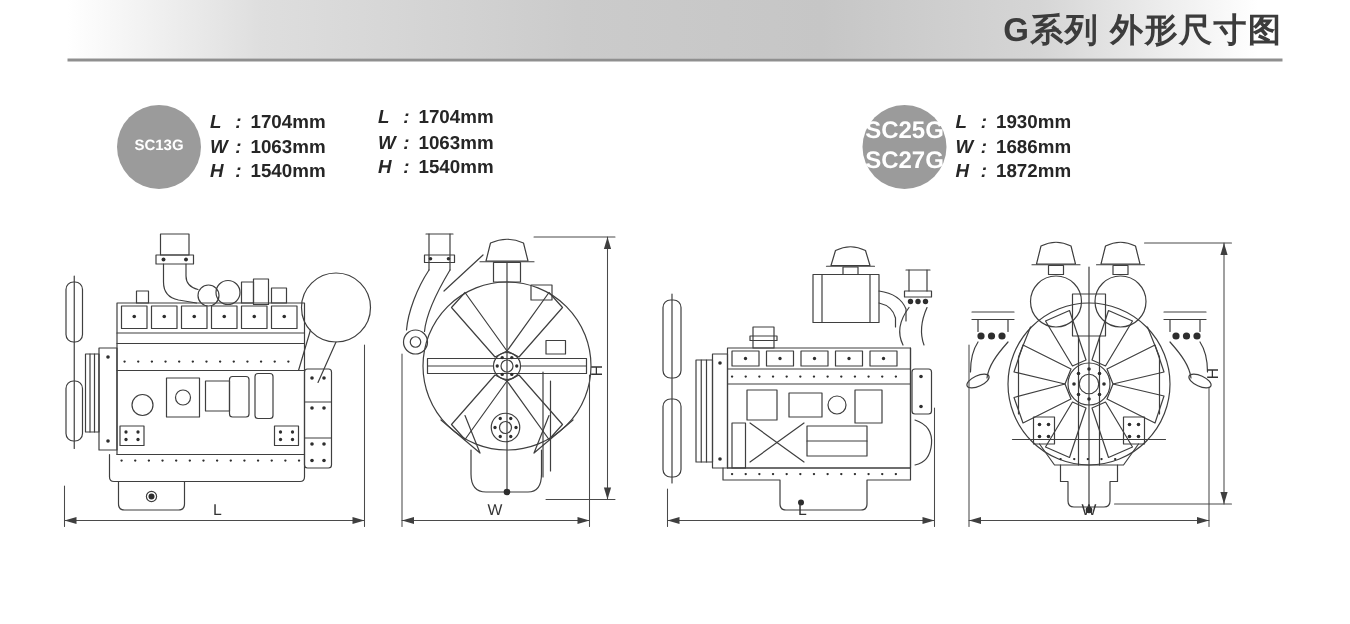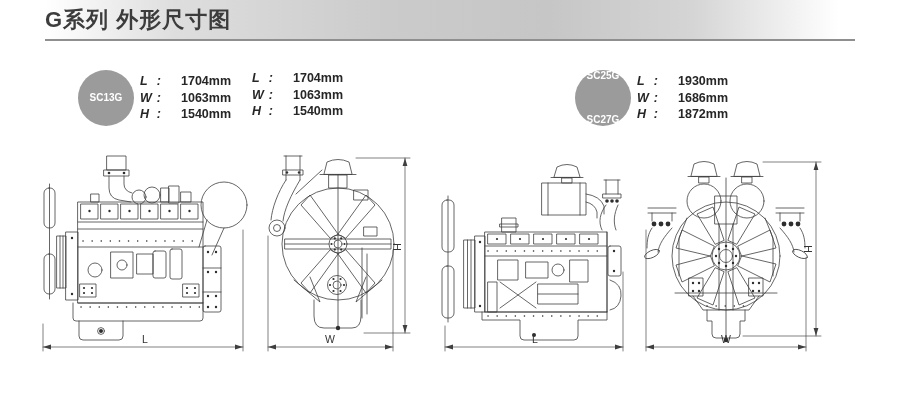--- a/index.html
+++ b/index.html
@@ -5,37 +5,37 @@
   html,body { margin:0; padding:0; background:#ffffff; }
   .page {
     position:relative; width:900px; height:416px; background:#ffffff;
     font-family:"Liberation Sans", sans-serif; overflow:hidden;
   }
   
   .title-bar {
     position:absolute; left:45px; top:0; width:810px; height:39px;
     background:linear-gradient(90deg,#ffffff 0%,#dedede 16%,#cbcbcb 42%,#c6c6c6 62%,#d5d5d5 80%,#ffffff 98%);
     border-bottom:2px solid #8f8f8f;
-    display:flex; align-items:center; justify-content:flex-start;
+    display:flex; align-items:center; justify-content:flex-end;
   }
   .title-bar h1 {
     margin:0; font-size:22px; font-weight:700; color:#3c3c3c; letter-spacing:1px;
   }
   
   .badge { position:absolute; top:70px; display:flex; align-items:center; gap:6px; }
   .badge-circle {
     width:56px; height:56px; border-radius:50%; background:#9b9b9b; flex:0 0 auto;
     display:flex; flex-direction:column; align-items:center; justify-content:center;
     color:#ffffff; font-weight:700; font-size:10px; line-height:1.25;
   }
-  .badge-circle.two-line { font-size:10px;justify-content:space-between; }
+  .badge-circle.two-line { font-size:16px; }
   .badge-dims { display:flex; flex-direction:column; gap:1px; padding-top:1px; }
   .dim-row { display:flex; align-items:baseline; font-size:12.5px; font-weight:700; color:#262626; line-height:1.25; }
   .dim-k { width:21px; display:flex; justify-content:space-between; }
-  .dim-v { margin-left:20px; }
+  .dim-v { margin-left:6px; }
   
   .dwg { position:absolute; }
   .dwg path, .dwg line, .dwg rect, .dwg circle, .dwg ellipse, .dwg polygon {
     stroke:#3f3f3f; stroke-width:0.8; fill:none; stroke-linejoin:round; stroke-linecap:round;
   }
   .dwg .dim { stroke-width:0.7; stroke:#4a4a4a; }
   .dwg .dot { fill:#2e2e2e; stroke:none; }
   .dwg .arrow { fill:#3f3f3f; stroke:none; }
   .dwg .dots-line { stroke:#2e2e2e; stroke-width:1.8; stroke-linecap:round; stroke-dasharray:0.1 8; }
   .dwg .dots-line.fine { stroke-width:1.5; stroke-dasharray:0.1 9; }

